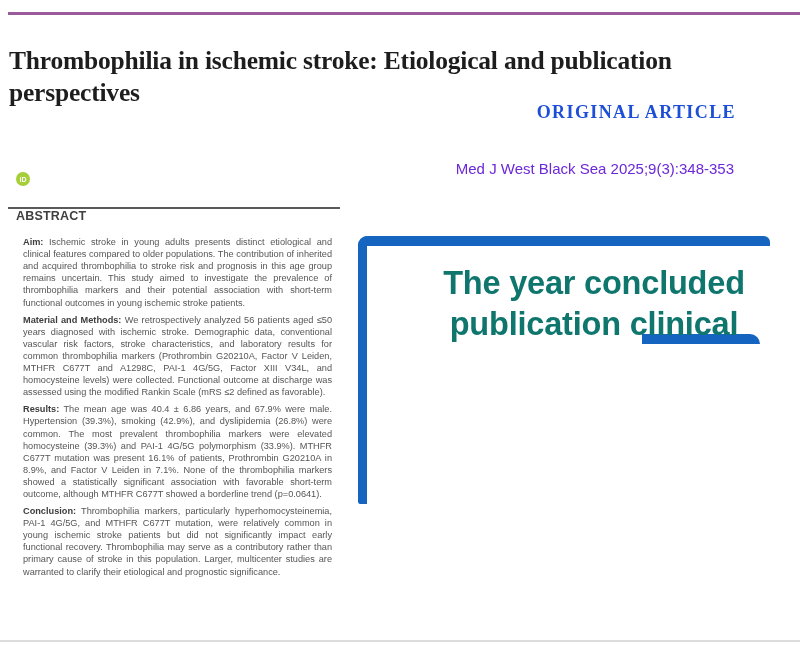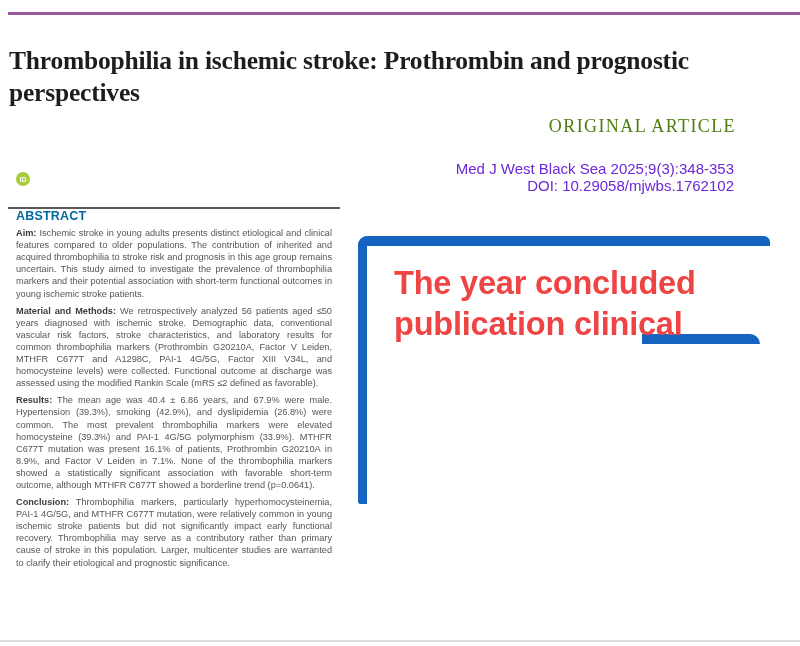--- a/index.html
+++ b/index.html
@@ -12,23 +12,23 @@
       position: absolute; left: 8px; right: 0; top: 12px; height: 3px;
       background: #9b5a9a;
     }
     .title {
       position: absolute; left: 9px; top: 45px; width: 770px;
       font-family: "Liberation Serif", serif; font-weight: bold;
       font-size: 25.5px; line-height: 32px; color: #1d1d1d;
       letter-spacing: -0.2px; margin: 0;
     }
     .article-type {
-      position: absolute; right: 64px; top: 116px;
-      font-family: "Liberation Serif", serif; font-weight: normal;
-      font-size: 18px; letter-spacing: 1.4px; color: #4d7c0f;
+      position: absolute; right: 64px; top: 102px;
+      font-family: "Liberation Serif", serif; font-weight: bold;
+      font-size: 18px; letter-spacing: 1.4px; color: #1d4ed8;
     }
     .citation {
       position: absolute; right: 66px; top: 160px; text-align: right;
       font-family: "Liberation Sans", sans-serif; font-size: 15px;
       line-height: 17px; color: #6d28d9;
     }
     .author {
       position: absolute; left: 16px; top: 172px;
       font-family: "Liberation Serif", serif; font-weight: bold;
       font-size: 16.5px; color: #262626;
@@ -43,24 +43,24 @@
     .sep-rule {
       position: absolute; left: 8px; top: 207px; width: 332px; height: 2px;
       background: #5a5a5a;
     }
     .abstract {
       position: absolute; left: 16px; top: 210px; width: 316px;
       font-family: "Liberation Sans", sans-serif; color: #555;
       font-size: 9.2px; line-height: 12.1px; text-align: justify;
     }
     .abstract-heading {
-      font-weight: bold; font-size: 12.5px; color: #0369a1;
-      margin: 0 0 5px 0; letter-spacing: 0.2px;
+      font-weight: bold; font-size: 12.5px; color: #404040;
+      margin: 0 0 14px 0; letter-spacing: 0.2px;
     }
-    .abstract p { margin: 0 0 5px 0; hyphens: auto; }
+    .abstract p { margin: 0 0 5px 7px; hyphens: auto; }
     .abstract .lbl { font-weight: bold; color: #3d3d3d; }
     .bottom-rule {
       position: absolute; left: 0; right: 0; top: 640px; height: 2px;
       background: #dcdcdc;
     }
     
     .callout {
       position: absolute; left: 358px; top: 236px; width: 442px; height: 270px;
     }
     .frame-top {
@@ -71,37 +71,36 @@
       position: absolute; left: 0; top: 0; width: 9px; height: 268px;
       background: #1565c0; border-top-left-radius: 16px; border-bottom-left-radius: 5px;
     }
     .frame-short {
       position: absolute; left: 284px; top: 98px; width: 118px; height: 10px;
       background: #1565c0; border-top-right-radius: 10px;
     }
     .callout-text {
       position: absolute; left: 36px; top: 27px; width: 400px;
       font-family: "Liberation Sans", sans-serif; font-weight: bold;
-      font-size: 32.5px; line-height: 40.5px; color: #ef4444;
-      letter-spacing: -0.2px; margin: 0;
+      font-size: 32.5px; line-height: 40.5px; color: #0f766e;
+      letter-spacing: -0.2px; margin: 0; text-align: center;
     }
     .callout-text span { display: block; white-space: nowrap; }
   </style>
 </head>
 <body>
 
 <div class="top-rule"></div>
 
-<h1 class="title">Thrombophilia in ischemic stroke: Prothrombin and prognostic perspectives</h1>
+<h1 class="title">Thrombophilia in ischemic stroke: Etiological and publication perspectives</h1>
 
 <div class="article-type">ORIGINAL ARTICLE</div>
 
 <div class="citation">
   <div>Med J West Black Sea 2025;9(3):348-353</div>
-  <div>DOI: 10.29058/mjwbs.1762102</div>
 </div>
 
 <div class="author">
   <span class="orcid">iD</span>
 </div>
 
 <div class="sep-rule"></div>
 
 <div class="abstract">
   <div class="abstract-heading">ABSTRACT</div>

